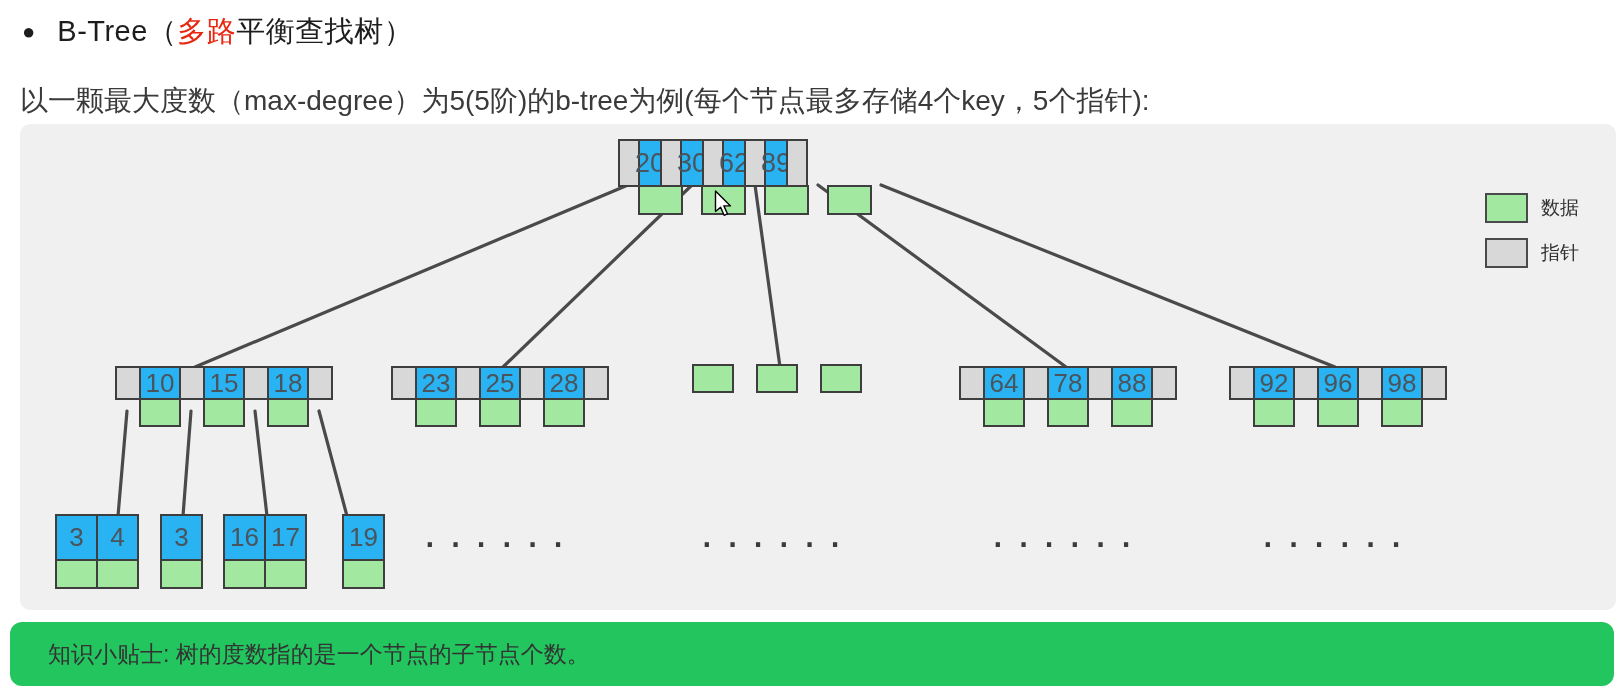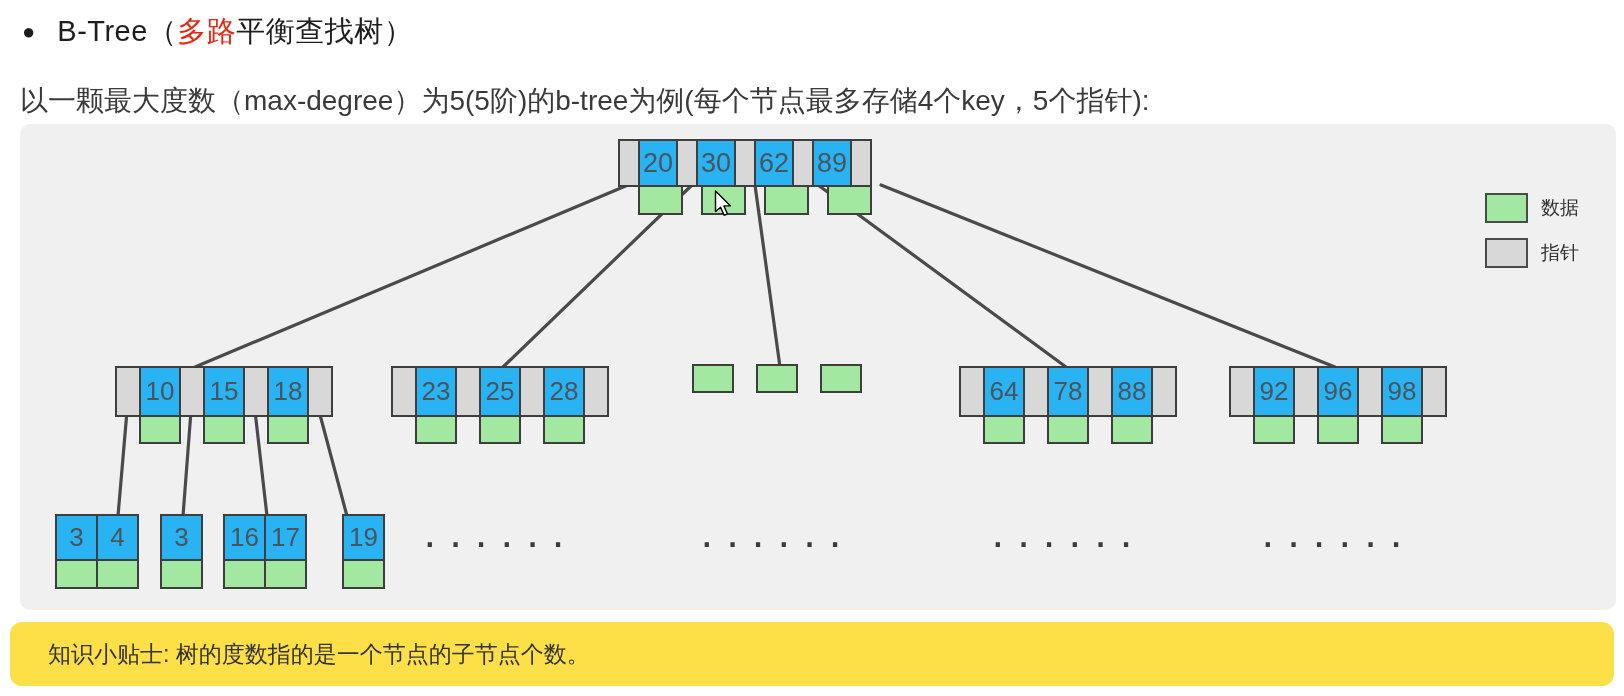--- a/index.html
+++ b/index.html
@@ -23,25 +23,25 @@
   .cellrow{display:flex;}
   .cell{box-sizing:border-box;border:2px solid #3e3e3e;height:48px;}
   .cell + .cell{margin-left:-2px;}
   .ptr-cell{background:#d8d8d8;}
   .key-cell{background:#29b3f2;color:#4a545c;display:flex;align-items:center;
             justify-content:center;font-size:27px;}
   .datarow{display:flex;}
   .dcell{box-sizing:border-box;background:#a3e8a0;border:2px solid #3e3e3e;margin-top:-2px;}
 
   .root .ptr-cell{width:22px;}
-  .root .key-cell{width:40px;}
+  .root .key-cell{width:24px;}
   .root .datarow{padding-left:20px;gap:18px;}
   .root .dcell{width:45px;height:30px;}
 
-  .lvl2 .cell{height:51px;}
+  .lvl2 .cell{height:34px;}
   .lvl2 .ptr-cell{width:26px;}
   .lvl2 .key-cell{width:42px;font-size:26px;}
   .lvl2 .datarow{padding-left:24px;gap:22px;}
   .lvl2 .dcell{width:42px;height:29px;}
 
   .leaf .cell{height:47px;width:43px;font-size:26px;}
   .leaf .dcell{width:43px;height:30px;}
   .leaf .dcell + .dcell{margin-left:-2px;}
 
   
@@ -52,21 +52,21 @@
   
   .legend{position:absolute;left:1485px;top:193px;}
   .legend-item{display:flex;align-items:center;margin-bottom:15px;height:30px;justify-content:flex-end;}
   .swatch{box-sizing:border-box;width:43px;height:30px;border:2px solid #4a4a4a;margin-right:13px;}
   .swatch-data{background:#a3e8a0;}
   .swatch-ptr{background:#d8d8d8;}
   .legend-label{font-size:19px;color:#303030;}
 
   
   .note{position:absolute;left:10px;top:622px;width:1604px;height:64px;
-        background:#fde047;border-radius:12px;display:flex;align-items:center;
+        background:#22c55e;border-radius:12px;display:flex;align-items:center;
         box-sizing:border-box;padding-left:38px;font-size:23px;color:#333333;}
 
   .cursor{position:absolute;left:714px;top:190px;}
 </style>
 </head>
 <body>
 
 <div class="page">
 
   <div class="title-row">

